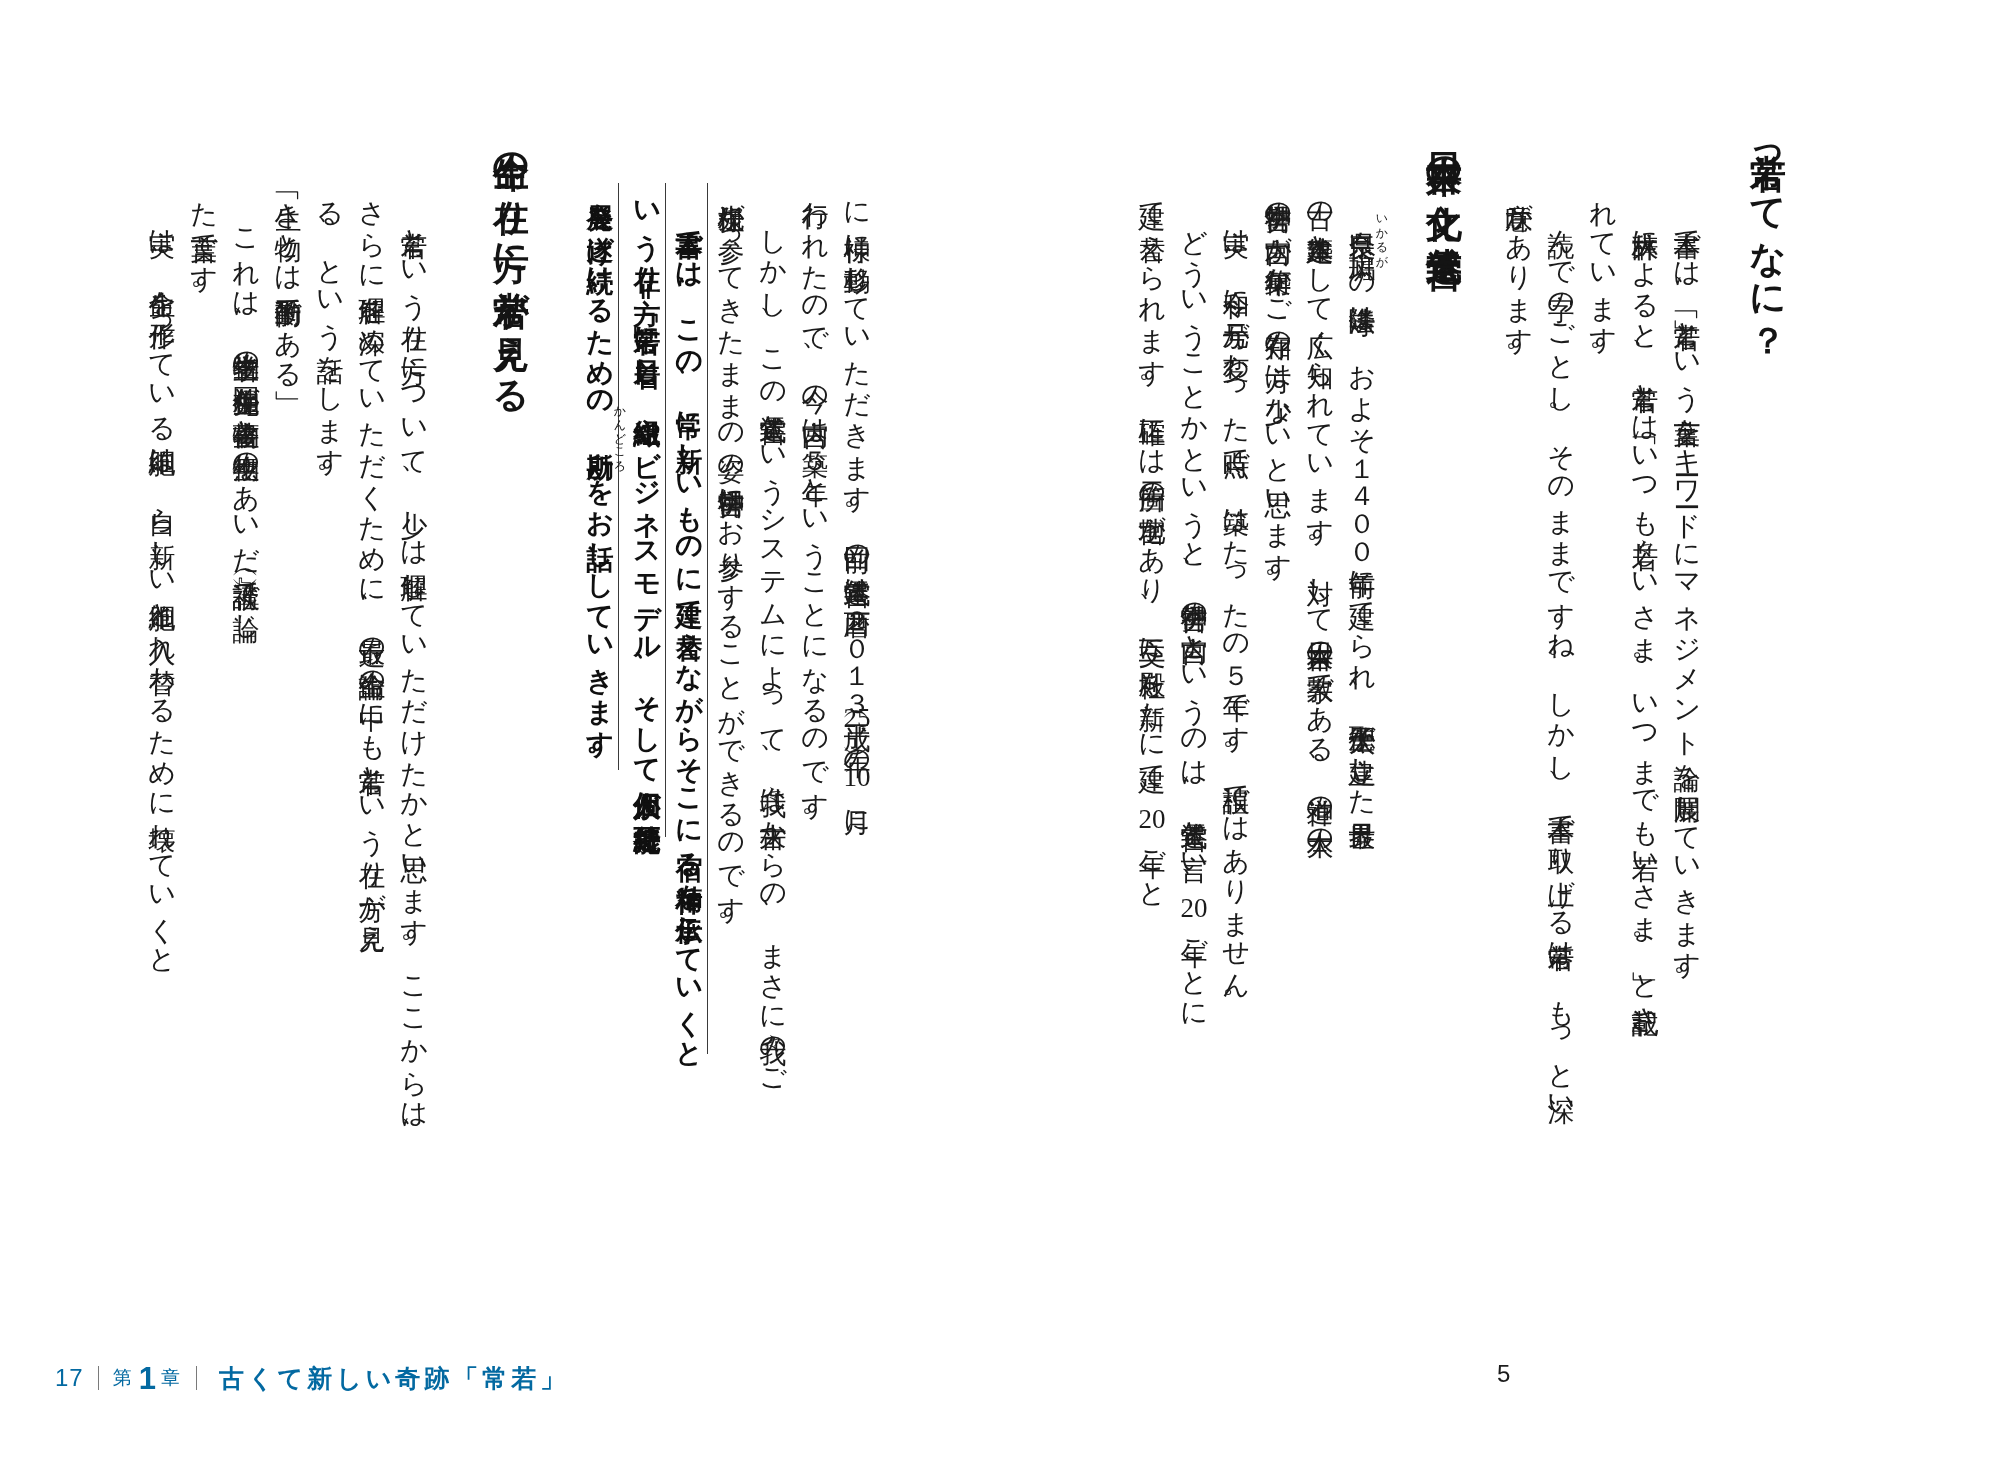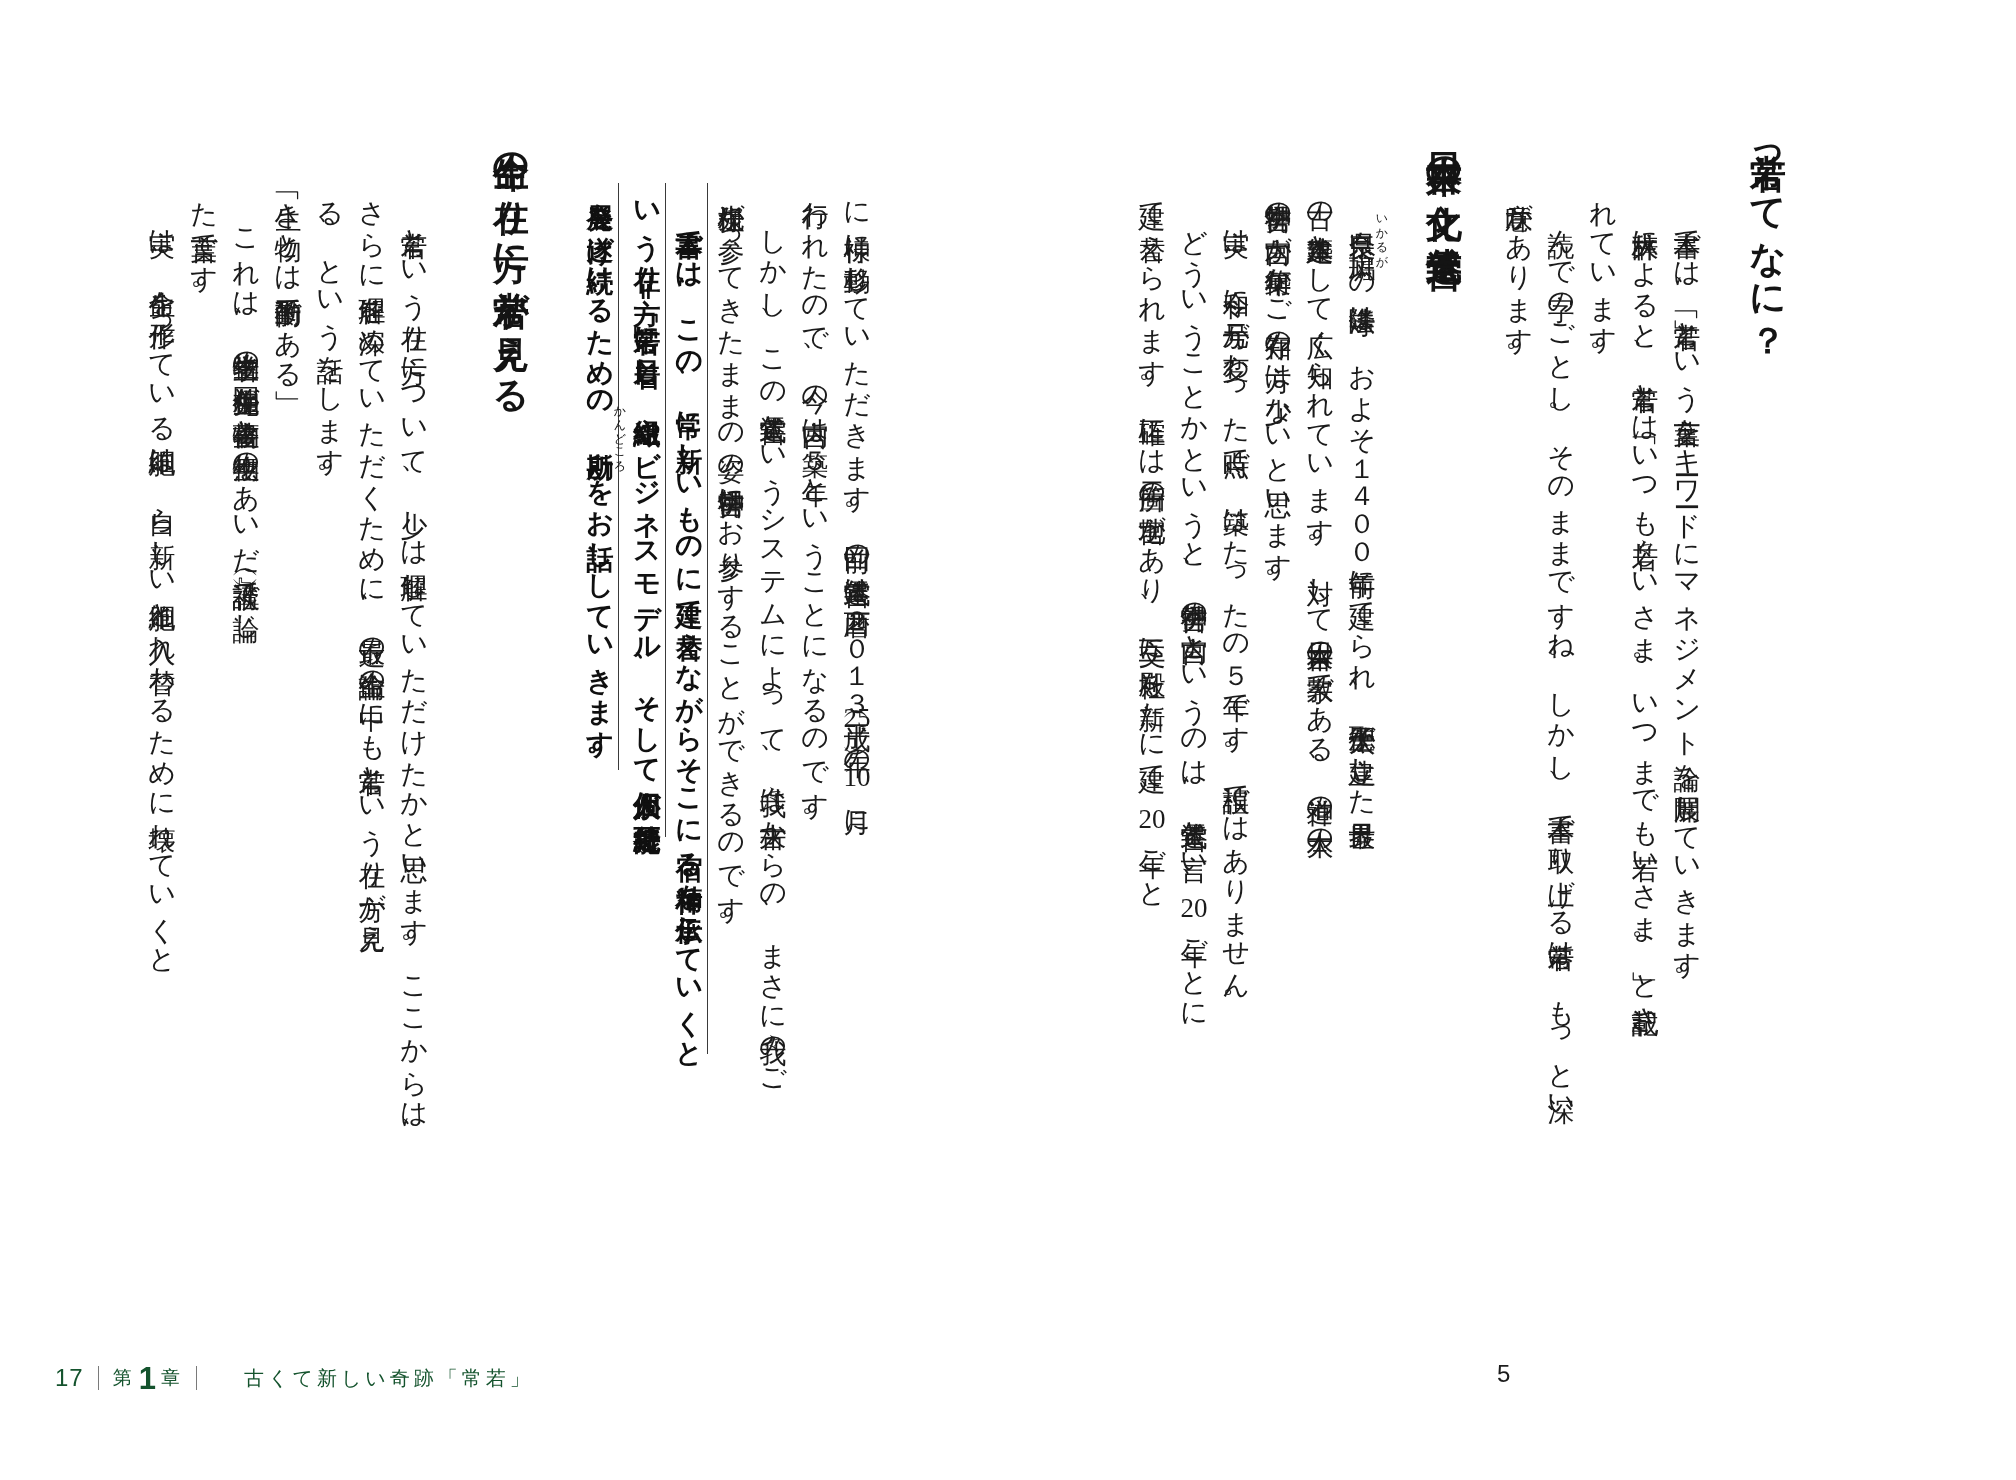--- a/index.html
+++ b/index.html
@@ -31,27 +31,27 @@
   }
   .col.bold{font-weight:700;color:#101010;}
   .ruled{border-right:1.5px solid #3a3a3a;padding-right:3px;}
   .tcy{text-combine-upright:all;}
   ruby{ruby-align:center;}
   rt{font-size:12px;letter-spacing:0;font-weight:400;}
   
   .footer-left{
     position:absolute;left:55px;top:1356px;height:44px;
     display:flex;align-items:center;
-    font-family:"Liberation Sans","DejaVu Sans",sans-serif;color:#14532d;
+    font-family:"Liberation Sans","DejaVu Sans",sans-serif;color:#0369a1;
   }
   .folio{font-size:24px;letter-spacing:1px;}
   .sep{width:0;height:24px;border-left:1.5px solid #7a7a7a;margin:0 14px;}
   .chap-kanji{font-size:19px;letter-spacing:2px;}
   .chap-num{font-size:31px;font-weight:600;margin:0 5px;line-height:1;}
-  .chap-title{font-size:20px;font-weight:400;letter-spacing:4px;margin-left:33px;}
+  .chap-title{font-size:25px;font-weight:700;letter-spacing:4px;margin-left:8px;}
   .folio-right{
     position:absolute;left:1497px;top:1360px;
     font-family:"Liberation Sans","DejaVu Sans",sans-serif;
     font-size:24px;letter-spacing:1px;color:#1c1c1c;
   }
 </style>
 </head>
 <body>
 
 <div class="sheet">

